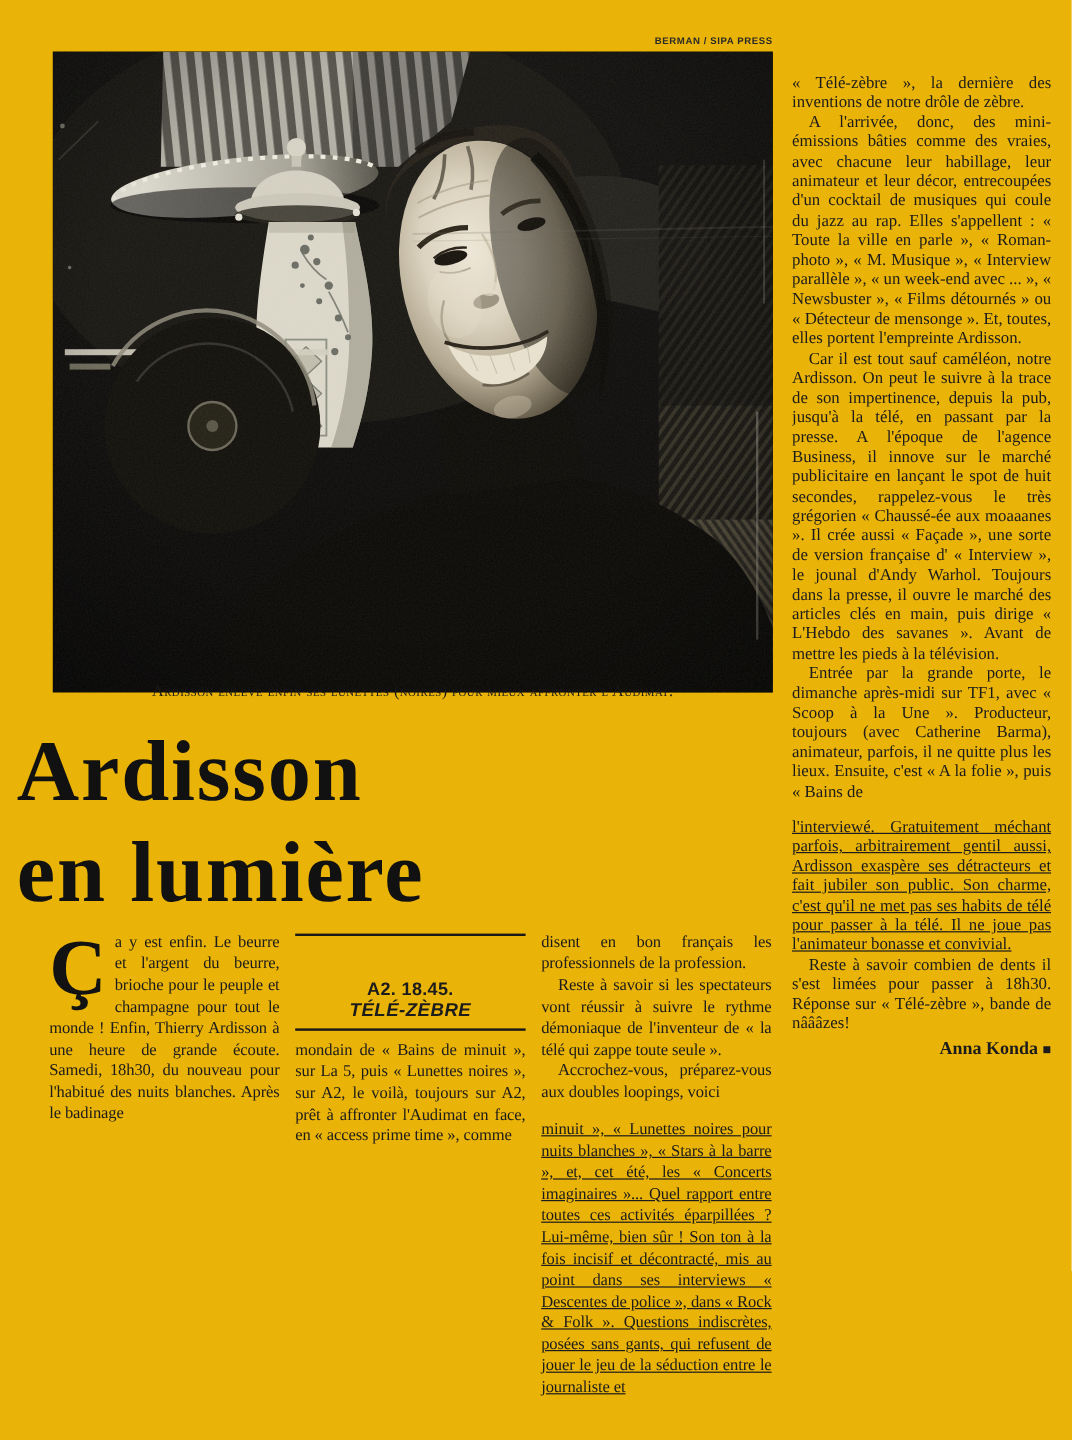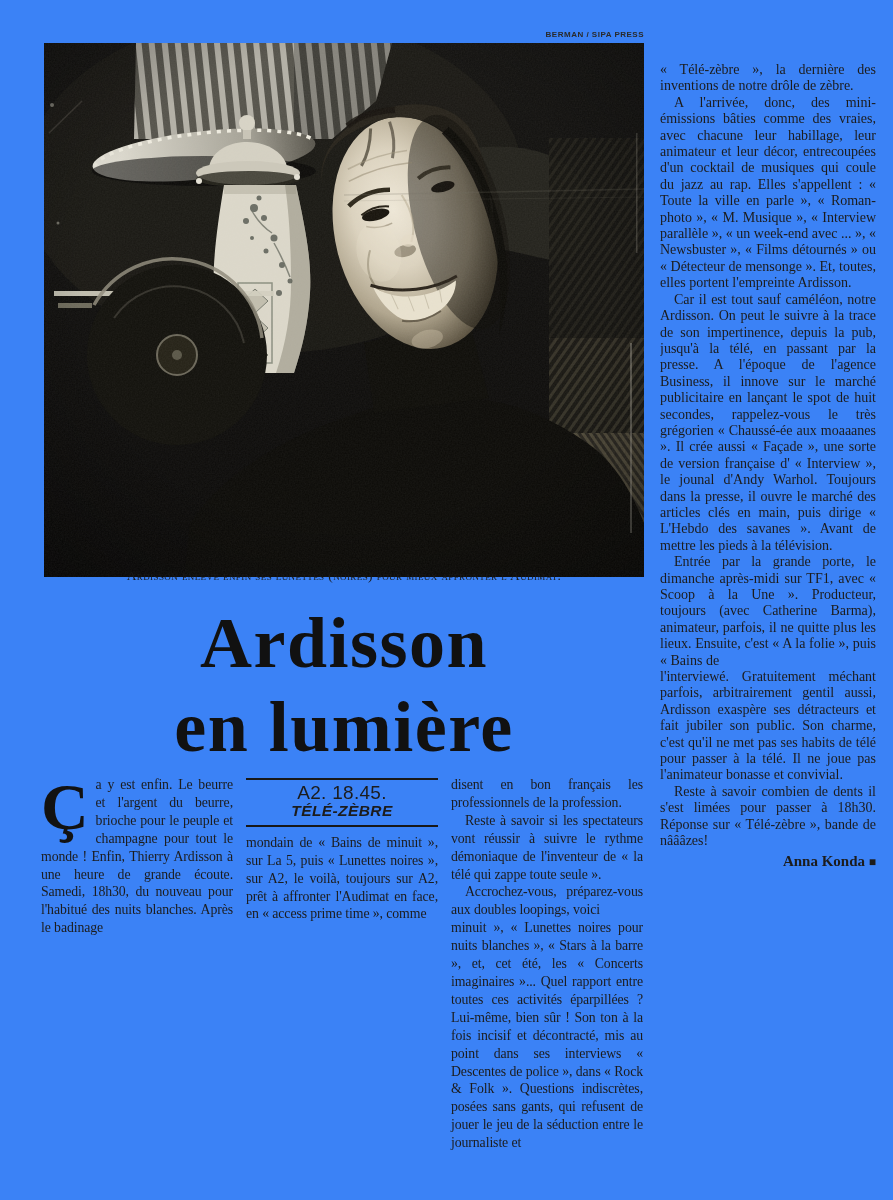--- a/index.html
+++ b/index.html
@@ -1,67 +1,67 @@
 <!DOCTYPE html>
 <html lang="fr"><head>
 <meta charset="utf-8">
 <style>
   html,body{margin:0;padding:0;}
   body{width:893px;height:1200px;background:#ffffff;}
   #page{
     position:relative;width:893px;height:1200px;overflow:hidden;
-    background:#3b82f6;color:#1c1c1c;
+    background:#eab308;color:#1c1c1c;
     font-family:"Liberation Serif", serif;
   }
   
   .credit{
     position:absolute;top:30px;left:44px;width:600px;
     text-align:right;font-family:"Liberation Sans",sans-serif;
     font-size:8px;font-weight:bold;letter-spacing:.5px;color:#2a2a2a;
   }
   .photo-frame{
     position:absolute;top:43px;left:44px;width:600px;height:534px;
     background:#000;overflow:hidden;
   }
   .photo-frame svg{display:block;}
   .caption{
     position:absolute;top:568px;left:44px;width:600px;
     text-align:center;font-variant:small-caps;
     font-size:13.5px;letter-spacing:.4px;color:#191919;
   }
   .headline{
     position:absolute;top:601px;left:14px;width:660px;margin:0;
-    text-align:center;font-weight:bold;
+    font-weight:bold;
     font-size:72px;line-height:84px;letter-spacing:1.5px;color:#111;
   }
   .headline .hl{display:block;}
   
   .cols{
     position:absolute;left:41px;top:776px;width:603px;height:424px;
     display:flex;gap:13px;overflow:hidden;
   }
   .col{
     width:192px;flex:0 0 192px;
     font-size:13.8px;line-height:17.9px;letter-spacing:-.1px;
     text-align:justify;
   }
   p{margin:0;text-indent:14px;}
   p.noindent{text-indent:0;}
-  p.gap{}
+  p.gap{margin-top:13px;text-decoration:underline;}
   .has-drop{text-indent:0;}
   .dropcap{
     float:left;font-size:66px;line-height:54px;font-weight:bold;
     margin:4px 7px 0 0;color:#121212;
   }
   .program-box{
     border-top:2px solid #181818;border-bottom:2px solid #181818;
     text-align:center;padding:4px 0 5px;margin:2px 0 7px;
     font-family:"Liberation Sans",sans-serif;
   }
-  .pb1{font-size:19px;font-weight:normal;letter-spacing:.3px;}
+  .pb1{font-size:15px;font-weight:bold;letter-spacing:.3px;margin-top:32px;}
   .pb2{font-size:15.5px;font-weight:bold;font-style:italic;letter-spacing:.4px;}
   
   .rightcol{
     position:absolute;left:660px;top:62px;width:216px;height:1150px;
     font-size:14px;line-height:16.4px;text-align:justify;overflow:hidden;
   }
   .byline{
     text-align:right;font-weight:bold;font-size:15px;margin-top:3px;
   }
   .byline .sq{font-size:12px;}

